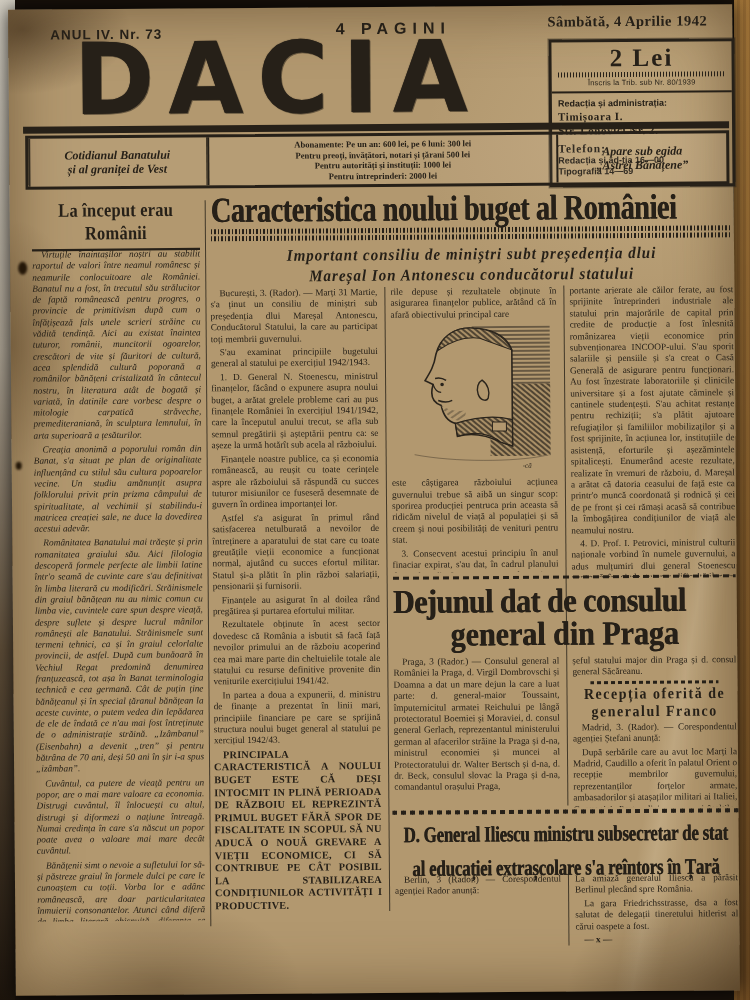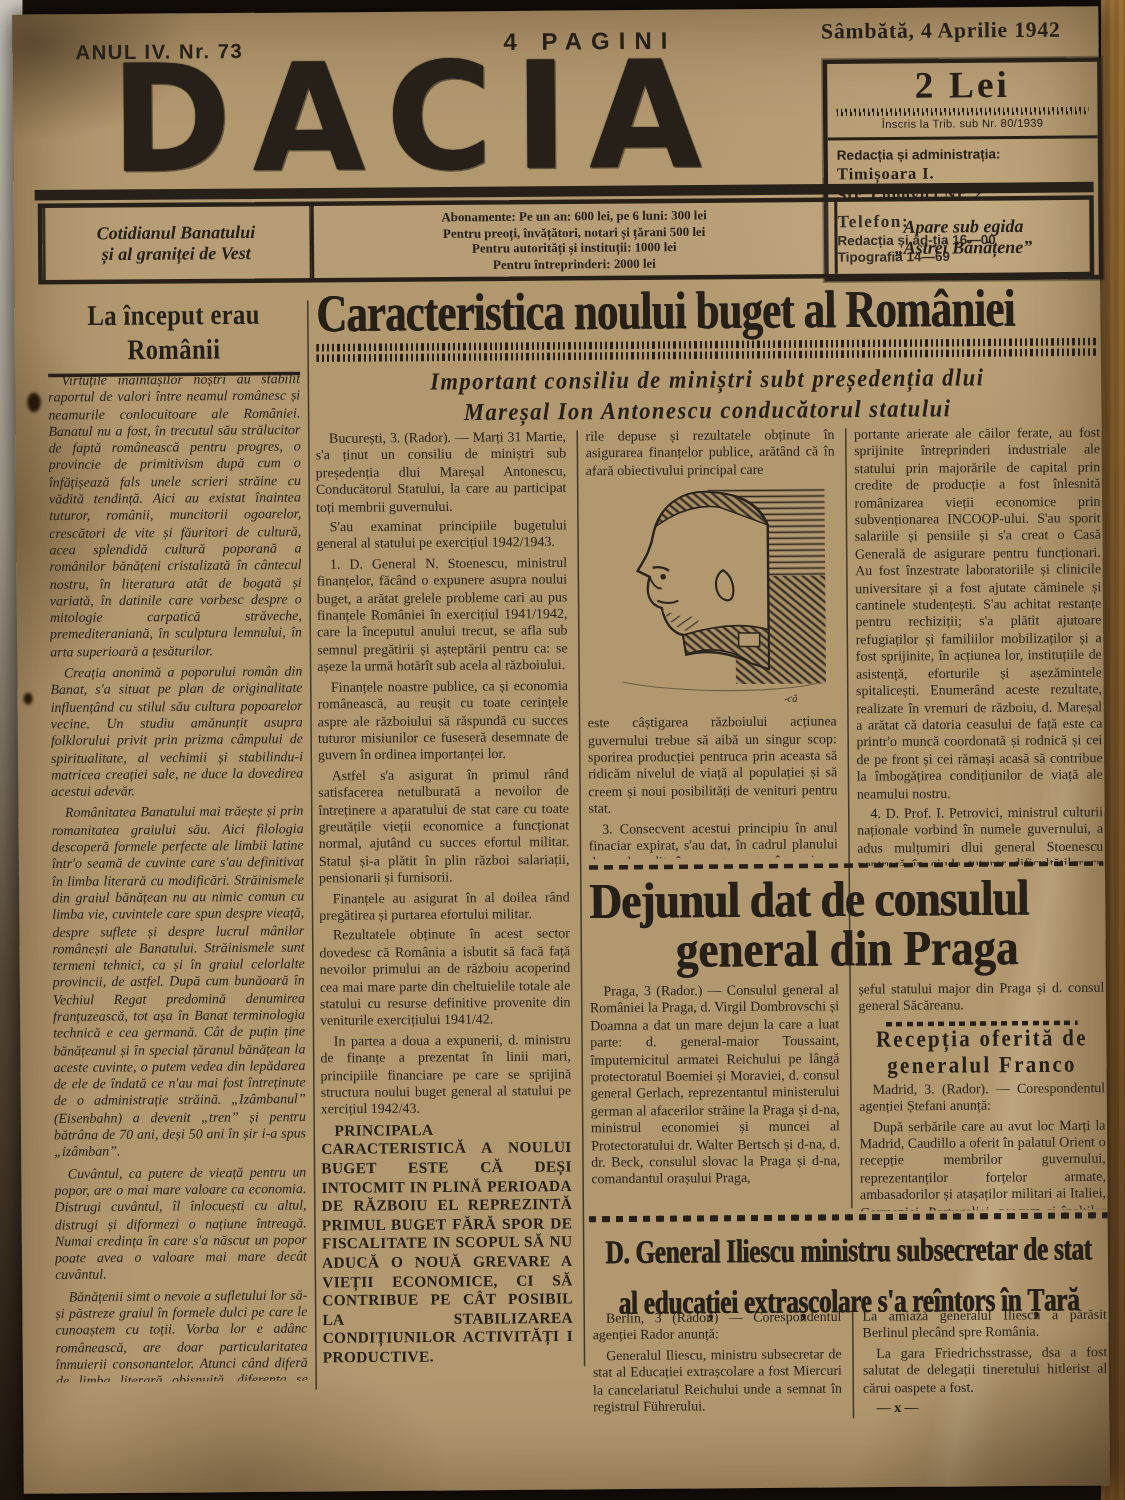--- a/index.html
+++ b/index.html
@@ -260,20 +260,19 @@
     <p>După serbările care au avut loc Marți la Madrid, Caudillo a oferit în palatul Orient o recepție membrilor guvernului, reprezentanților forțelor armate, ambasadorilor și atașaților militari ai Italiei, Germaniei, Portugaliei, precum și înalților demnitari ai Falangei.</p>
   </div>
 
   <div class="abs dash-div dd2"></div>
   <div class="abs iliescu-h">
     <div>D. General Iliescu ministru subsecretar de stat</div>
     <div>al educației extrașcolare s'a reîntors în Țară</div>
   </div>
   <div class="bodycol iliL">
     <p>Berlin, 3 (Rador.) — Corespondentul agenției Rador anunță:</p>
-    <p>Generalul Iliescu, ministru subsecretar de stat al Educației extrașcolare a fost Miercuri la cancelariatul Reichului unde a semnat în registrul Führerului.</p>
   </div>
   <div class="bodycol iliR">
     <p style="text-indent:0">La amiază generalul Iliescu a părăsit Berlinul plecând spre România.</p>
     <p>La gara Friedrichsstrasse, dsa a fost salutat de delegații tineretului hitlerist al cărui oaspete a fost.</p>
     <p class="endmark">— x —</p>
   </div>
 </div>
 
 </body></html>

